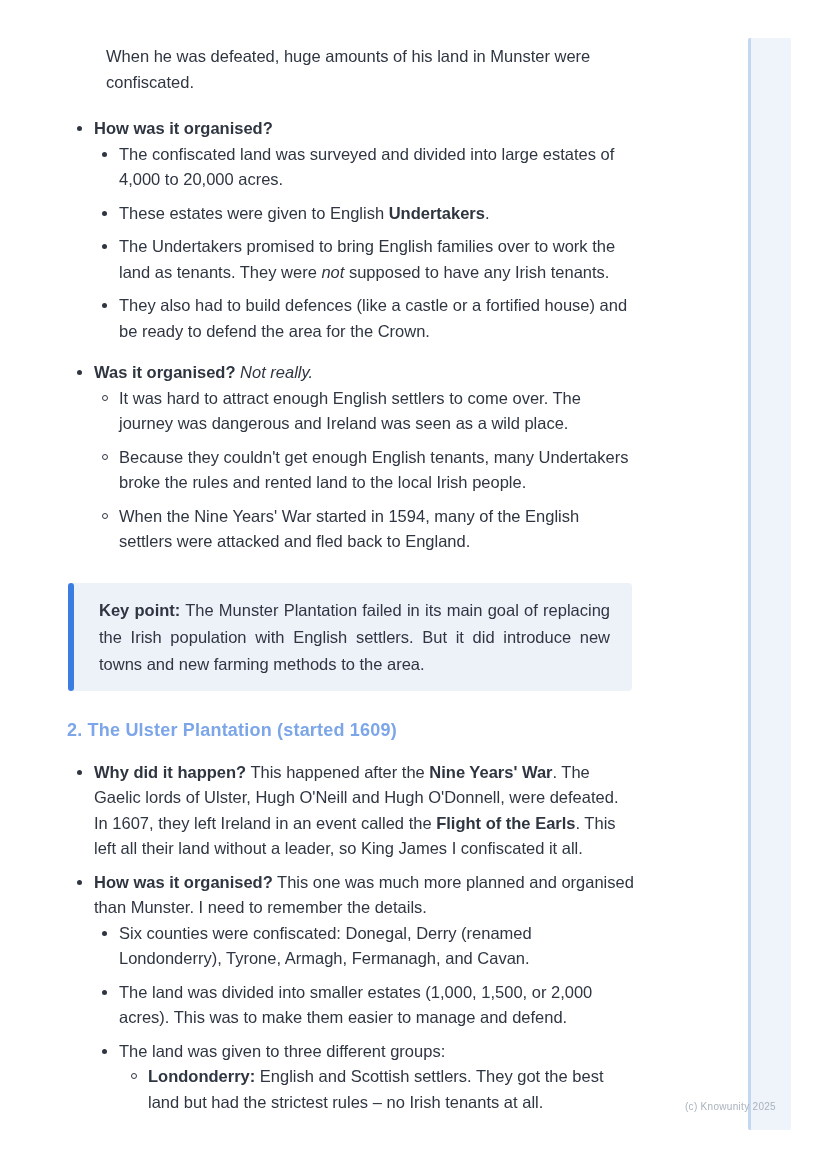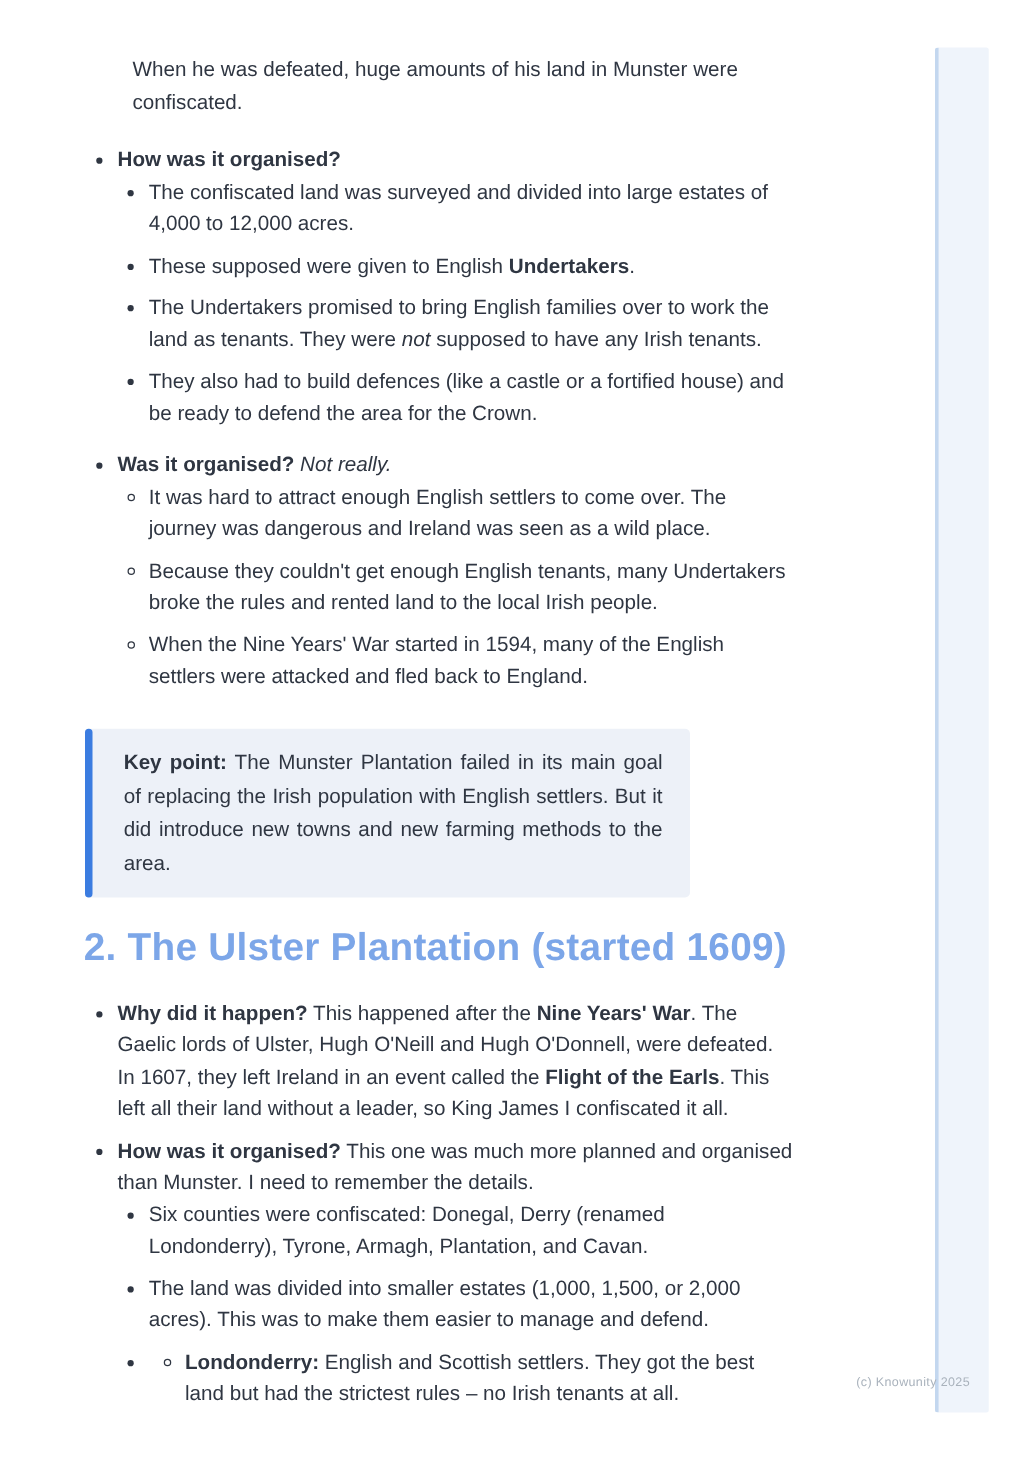--- a/index.html
+++ b/index.html
@@ -66,43 +66,43 @@
     top: 9px;
   }
 
   .b { font-weight: 700; }
   .i { font-style: italic; }
 
   
   .callout {
     position: relative;
     box-sizing: border-box;
-    width: 484px;
+    width: 564px;
     margin: 12px 4px 24px -26px;
     background: var(--callout-bg, #edf1f8);
     border-radius: 4px;
     padding: 14px 22px 13px 31px;
   }
   .callout-bar {
     position: absolute;
     left: 0; top: 0; bottom: 0;
     width: 6px;
     border-radius: 4px;
     background: var(--accent-blue, #3b7ce0);
   }
   .callout p {
     margin: 0;
     text-align: justify;
     line-height: 27px;
   }
 
   
   h2.section-heading {
-    margin: 6px 0 26px -27px;
-    font-size: 31px;
+    margin: 6px 0 14px -27px;
+    font-size: 18px;
     line-height: 31px;
     font-weight: 700;
     color: var(--heading-blue, #7ca6e8);
     letter-spacing: 0.2px;
   }
 </style>
 </head>
 <body style="color: rgb(47, 54, 66);">
 
 <div class="page">
@@ -116,25 +116,25 @@
     <p class="para"><span>When he was defeated, huge amounts of his land in Munster were confiscated.</span></p>
 
     <ul class="l1">
 
       <li>
         <span class="bullet"></span>
         <span><span class="b">How was it organised?</span></span>
         <ul class="l2">
           <li>
             <span class="bullet"></span>
-            <span><span>The confiscated land was surveyed and divided into large estates of 4,000 to 12,000 acres.</span></span>
-          </li>
-          <li>
-            <span class="bullet"></span>
-            <span><span>These supposed were given to English </span><span class="b">Undertakers</span><span>.</span></span>
+            <span><span>The confiscated land was surveyed and divided into large estates of 4,000 to 20,000 acres.</span></span>
+          </li>
+          <li>
+            <span class="bullet"></span>
+            <span><span>These estates were given to English </span><span class="b">Undertakers</span><span>.</span></span>
           </li>
           <li>
             <span class="bullet"></span>
             <span><span>The Undertakers promised to bring English families over to work the land as tenants. They were </span><span class="i">not</span><span> supposed to have any Irish tenants.</span></span>
           </li>
           <li>
             <span class="bullet"></span>
             <span><span>They also had to build defences (like a castle or a fortified house) and be ready to defend the area for the Crown.</span></span>
           </li>
         </ul>
@@ -174,28 +174,29 @@
         <span class="bullet"></span>
         <span><span class="b">Why did it happen?</span><span> This happened after the </span><span class="b">Nine Years' War</span><span>. The Gaelic lords of Ulster, Hugh O'Neill and Hugh O'Donnell, were defeated. In 1607, they left Ireland in an event called the </span><span class="b">Flight of the Earls</span><span>. This left all their land without a leader, so King James I confiscated it all.</span></span>
       </li>
 
       <li>
         <span class="bullet"></span>
         <span><span class="b">How was it organised?</span><span> This one was much more planned and organised than Munster. I need to remember the details.</span></span>
         <ul class="l2">
           <li>
             <span class="bullet"></span>
-            <span><span>Six counties were confiscated: Donegal, Derry (renamed Londonderry), Tyrone, Armagh, Plantation, and Cavan.</span></span>
+            <span><span>Six counties were confiscated: Donegal, Derry (renamed Londonderry), Tyrone, Armagh, Fermanagh, and Cavan.</span></span>
           </li>
           <li>
             <span class="bullet"></span>
             <span><span>The land was divided into smaller estates (1,000, 1,500, or 2,000 acres). This was to make them easier to manage and defend.</span></span>
           </li>
           <li>
             <span class="bullet"></span>
+            <span><span>The land was given to three different groups:</span></span>
             <ul class="l3">
               <li>
                 <span class="bullet hollow"></span>
                 <span><span class="b">Londonderry:</span><span> English and Scottish settlers. They got the best land but had the strictest rules – no Irish tenants at all.</span></span>
               </li>
             </ul>
           </li>
         </ul>
       </li>
 

